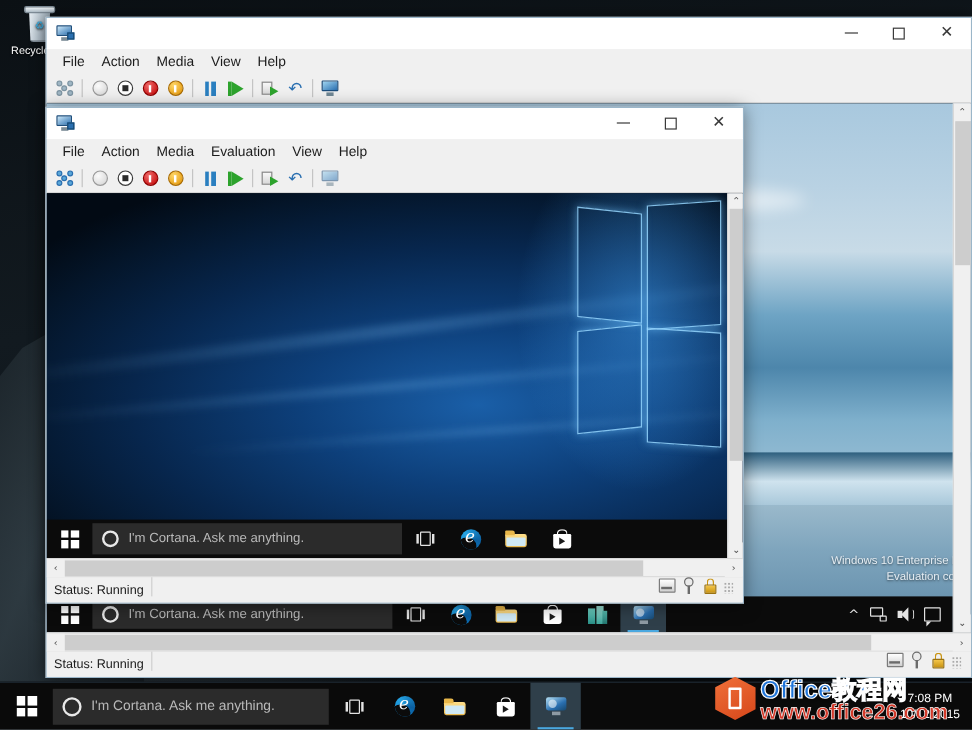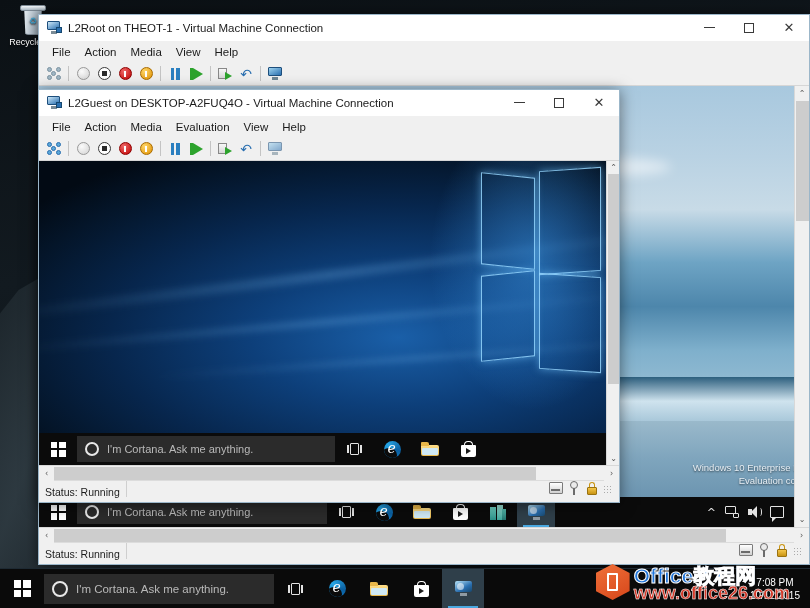--- a/index.html
+++ b/index.html
@@ -355,21 +355,20 @@
   </div>
 
   <div id="outer-window">
 
     <div class="titlebar">
       <span class="tb-icon titleicon">
         <u></u>
           <b></b>
           <s></s>
       </span>
-      <span class="tb-title">L2Root on THEOT-1 - Virtual Machine Connection</span>
       <span class="tb-spacer"></span>
       <span class="winbtns">
         <span class="winbtn">
             <i class="wb-min"></i>
           </span>
         <span class="winbtn">
             <i class="wb-max"></i>
           </span>
         <span class="winbtn close">
             <i class="wb-close">✕</i>
@@ -570,21 +569,20 @@
   </div>
 
   <div id="inner-window">
 
     <div class="titlebar">
       <span class="tb-icon titleicon">
         <u></u>
           <b></b>
           <s></s>
       </span>
-      <span class="tb-title">L2Guest on DESKTOP-A2FUQ4O - Virtual Machine Connection</span>
       <span class="tb-spacer"></span>
       <span class="winbtns">
         <span class="winbtn">
             <i class="wb-min"></i>
           </span>
         <span class="winbtn">
             <i class="wb-max"></i>
           </span>
         <span class="winbtn close">
             <i class="wb-close">✕</i>

